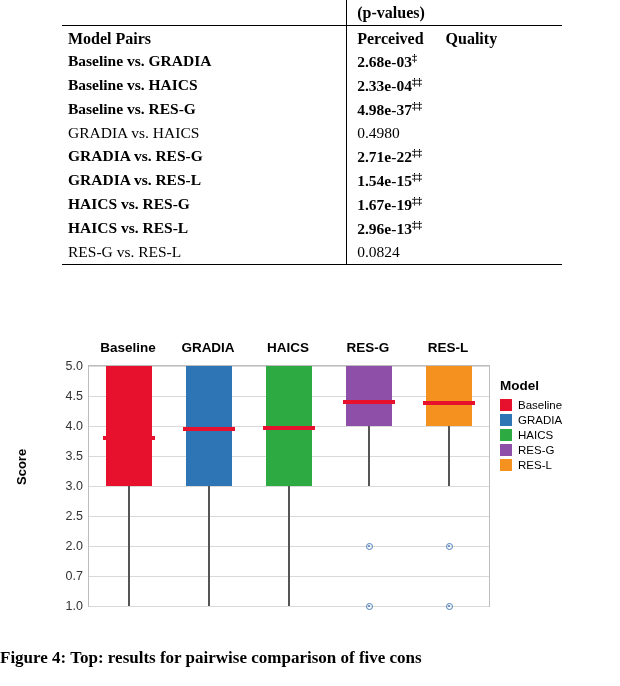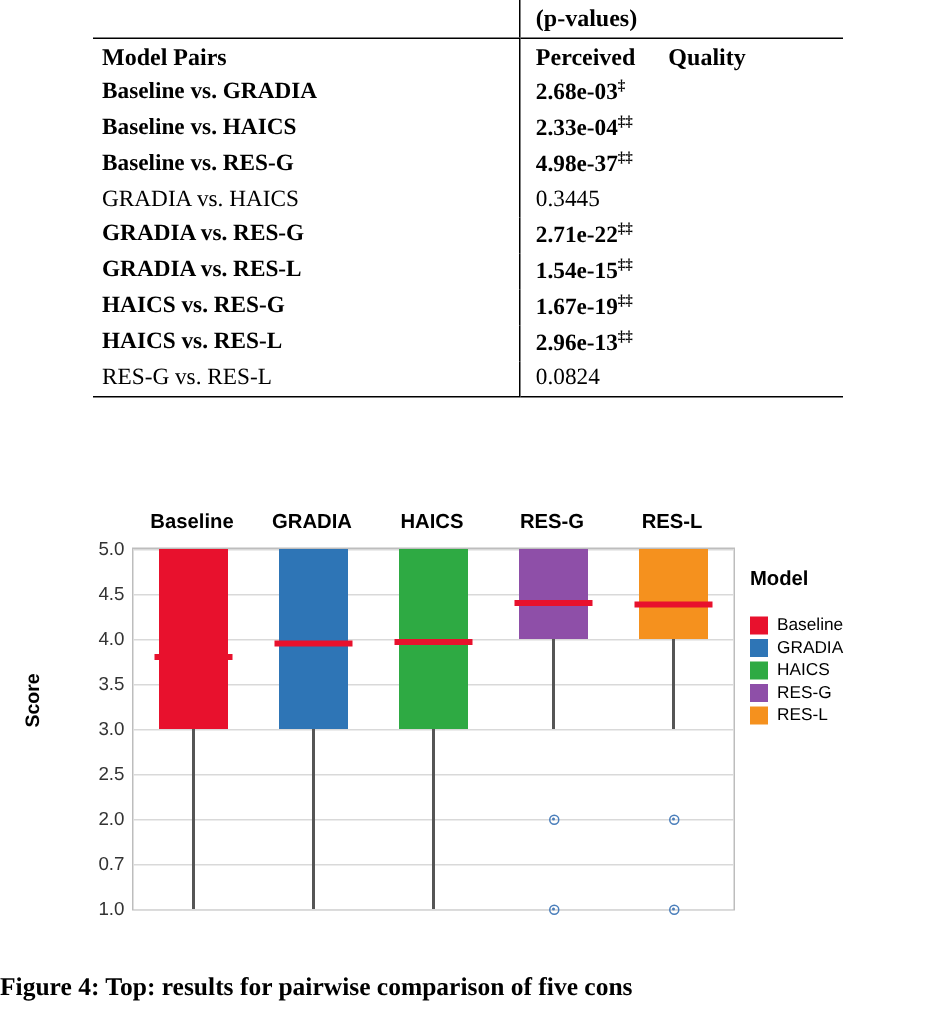--- a/index.html
+++ b/index.html
@@ -106,21 +106,21 @@
   }
 
   
   .legend{
     position:absolute;
     left:500px; top:38px;
     width:110px;
     font-family:"Liberation Sans", sans-serif;
   }
   .legend-title{
-    font-size:13.5px; font-weight:bold; margin-bottom:18px;
+    font-size:13.5px; font-weight:bold; margin-bottom:6px;
   }
   .legend-row{
     display:flex; align-items:center; margin-bottom:3px;
   }
   .swatch{
     width:12px;height:12px;margin-right:6px;flex:none;
   }
   .legend-label{ font-size:11.5px; }
 
   
@@ -156,21 +156,21 @@
         <tr>
           <td class="col1 b">Baseline vs. HAICS</td>
           <td class="col2 b">2.33e-04<span class="sup">‡‡</span></td>
         </tr>
         <tr>
           <td class="col1 b">Baseline vs. RES-G</td>
           <td class="col2 b">4.98e-37<span class="sup">‡‡</span></td>
         </tr>
         <tr>
           <td class="col1">GRADIA vs. HAICS</td>
-          <td class="col2">0.3445</td>
+          <td class="col2">0.4980</td>
         </tr>
         <tr>
           <td class="col1 b">GRADIA vs. RES-G</td>
           <td class="col2 b">2.71e-22<span class="sup">‡‡</span></td>
         </tr>
         <tr>
           <td class="col1 b">GRADIA vs. RES-L</td>
           <td class="col2 b">1.54e-15<span class="sup">‡‡</span></td>
         </tr>
         <tr>

